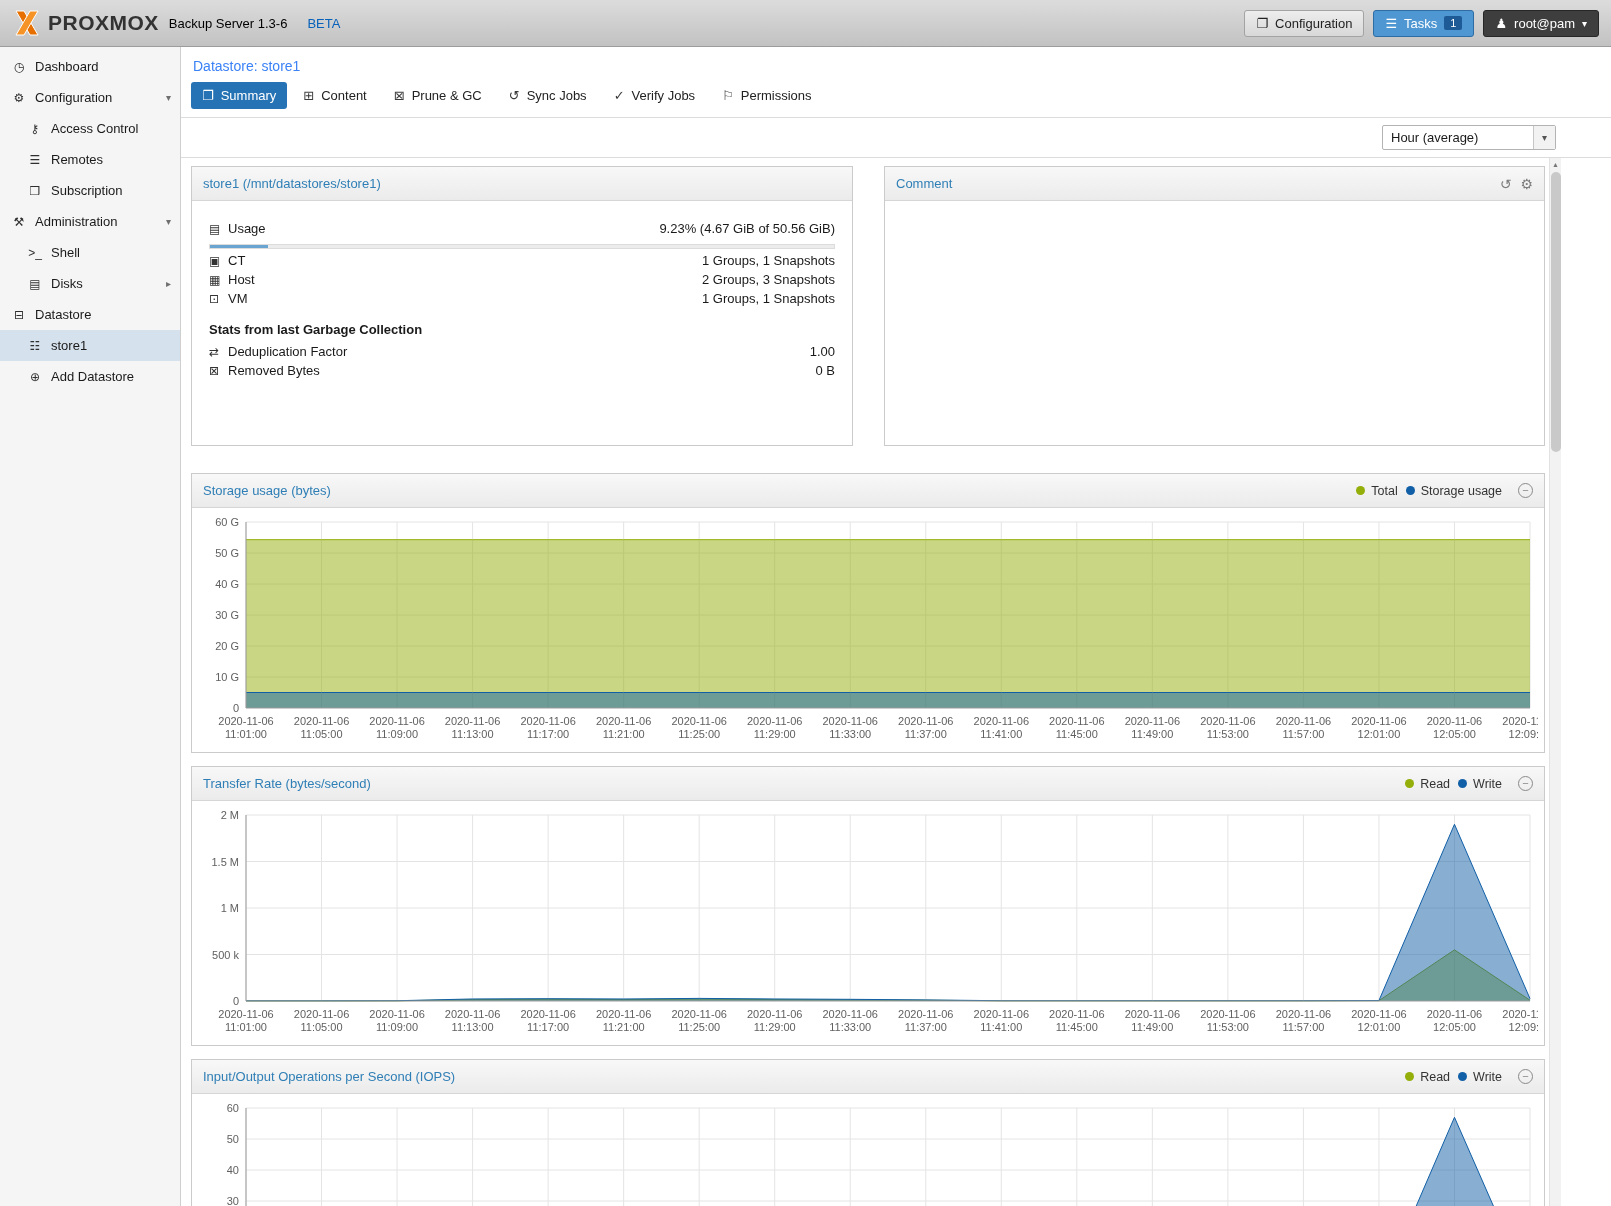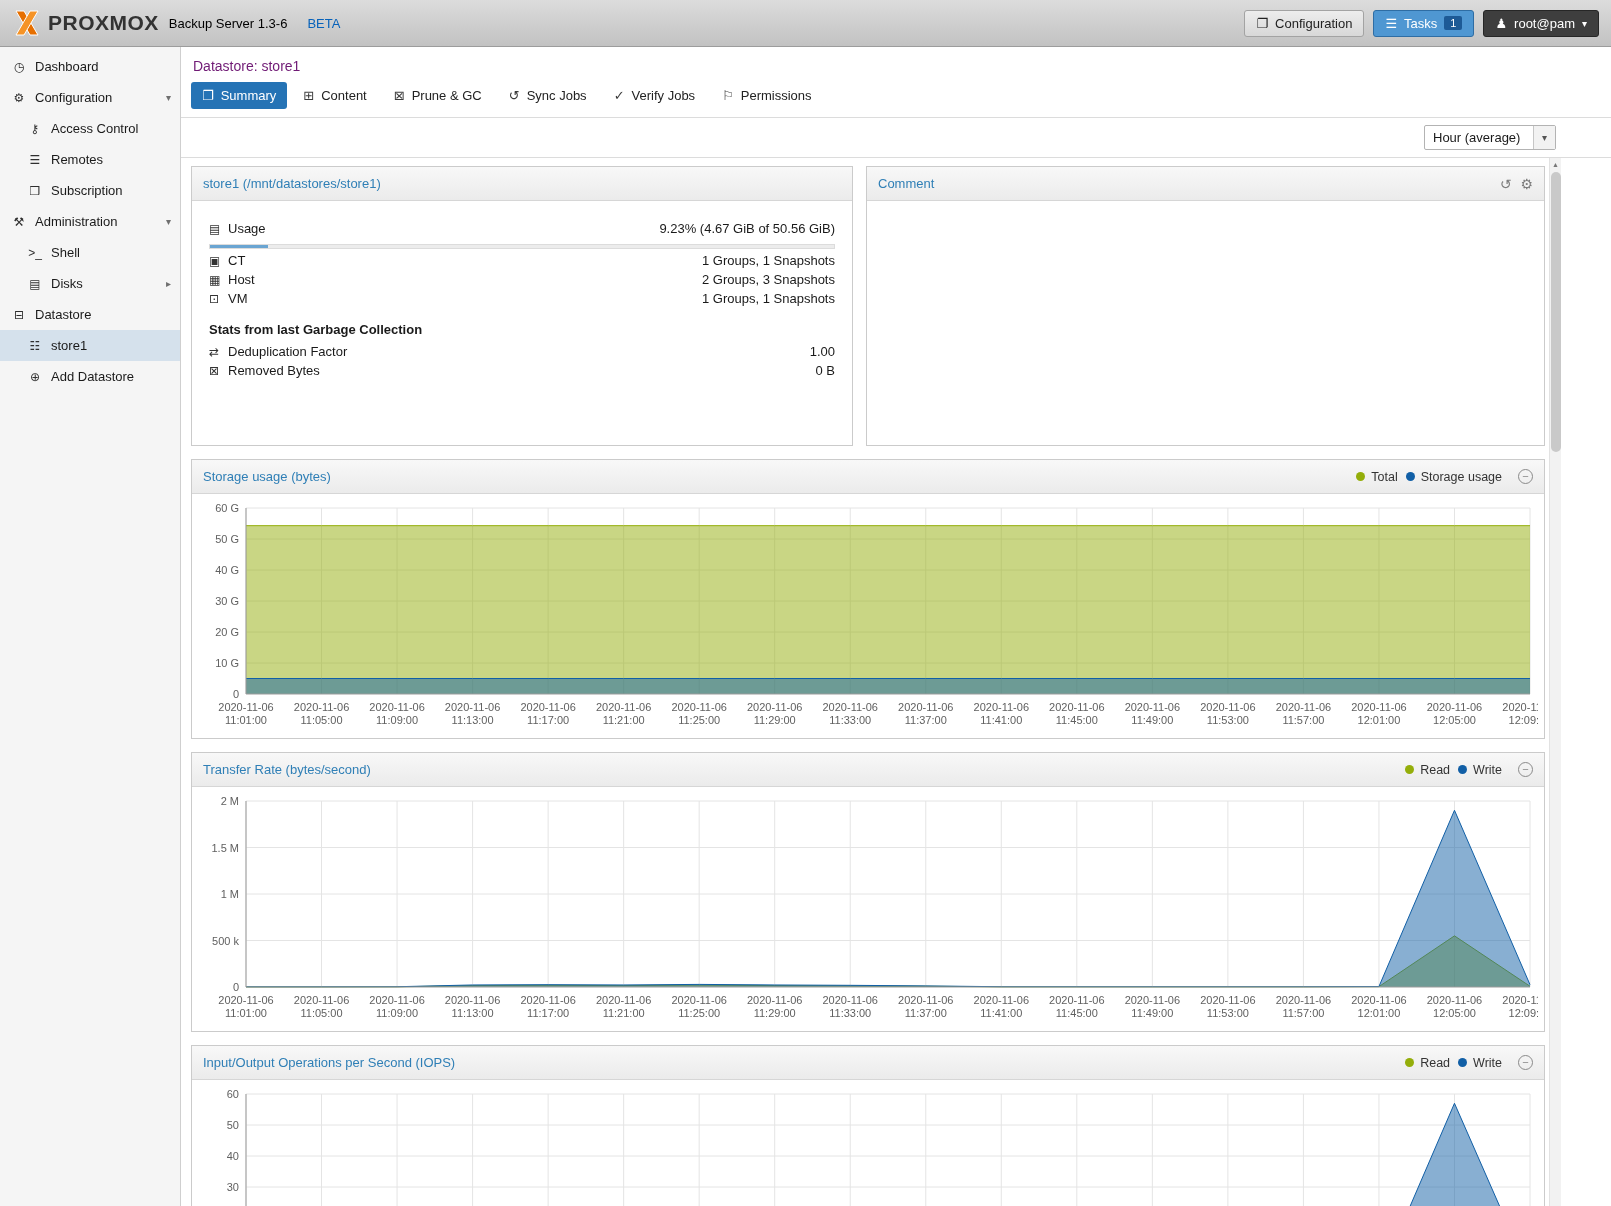--- a/index.html
+++ b/index.html
@@ -25,39 +25,39 @@
   .layout { display: flex; height: 1159px; }
   .sidebar { width: 181px; background: #f5f5f5; border-right: 1px solid #cfcfcf; padding-top: 4px; flex: none; }
   .side-item { display: flex; align-items: center; gap: 8px; height: 31px; padding: 0 9px 0 11px; cursor: pointer; }
   .side-item.l1 { padding-left: 27px; }
   .side-item.selected { background: #d5e1ec; }
   .side-item .gi { width: 16px; text-align: center; font-size: 12px; color: #2f2f2f; flex: none; }
   .side-caret { margin-left: auto; color: #6f6f6f; font-size: 10px; }
 
   .content { flex: 1; display: flex; flex-direction: column; background: #fff; min-width: 0; }
   .page-header { padding: 11px 12px 5px; }
-  .page-title { color: #701a75; font-size: 14px; }
+  .page-title { color: #3b82f6; font-size: 14px; }
   .tabbar { display: flex; align-items: center; gap: 5px; padding: 3px 10px 8px; border-bottom: 1px solid #dcdcdc; }
   .tab { display: flex; align-items: center; gap: 7px; padding: 6px 11px; border-radius: 3px; color: #222; cursor: pointer; }
   .tab .gi { font-size: 13px; color: #3c3c3c; }
   .tab.active { background: #2573b5; color: #fff; }
   .tab.active .gi { color: #fff; }
   .toolbar { display: flex; justify-content: flex-end; padding: 7px 55px 7px 12px; border-bottom: 1px solid #dcdcdc; }
-  .combo { display: flex; align-items: stretch; width: 132px; height: 25px; border: 1px solid #b3b3b3; border-radius: 2px; background: #fff; cursor: pointer; }
+  .combo { display: flex; align-items: stretch; width: 174px; height: 25px; border: 1px solid #b3b3b3; border-radius: 2px; background: #fff; cursor: pointer; }
   .combo-text { flex: 1; padding: 4px 8px; }
   .combo-trigger { width: 22px; border-left: 1px solid #c6c6c6; background: #f2f2f2; display: flex; align-items: center; justify-content: center; color: #555; font-size: 10px; }
 
   .scrollwrap { position: relative; flex: 1; min-height: 0; }
   .scrollarea { position: absolute; left: 0; top: 0; bottom: 0; right: 62px; overflow: hidden; padding: 8px 4px 0 10px; }
   .vscroll { position: absolute; right: 50px; top: 0; bottom: 0; width: 12px; background: #f2f2f2; border-left: 1px solid #e2e2e2; }
   .varrow { height: 13px; text-align: center; font-size: 7px; line-height: 13px; color: #777; cursor: pointer; }
   .vthumb { position: absolute; left: 1px; top: 14px; width: 10px; height: 280px; background: #c9c9c9; border-radius: 5px; cursor: pointer; }
 
   
-  .top-grid { display: grid; grid-template-columns: 662px 1fr; gap: 13px; margin-bottom: 13px; }
+  .top-grid { display: grid; grid-template-columns: 662px 1fr; gap: 31px; margin-bottom: 27px; }
   .panel { background: #fff; border: 1px solid #cbcbcb; }
   .top-grid .panel { height: 280px; }
   .panel-header { height: 34px; background: linear-gradient(#f8f8f8, #ebebeb); border-bottom: 1px solid #d6d6d6; display: flex; align-items: center; padding: 0 11px; }
   .panel-title { color: #2f7fb6; font-size: 13px; }
   .panel-tools { margin-left: auto; display: flex; align-items: center; gap: 9px; color: #7c7c7c; }
   .tool { font-size: 14px; cursor: pointer; }
 
   .store-body { padding: 18px 17px 0; }
   .stat-row { display: flex; align-items: center; height: 19px; }
   .stat-row .gi { width: 19px; font-size: 12px; color: #333; flex: none; }

